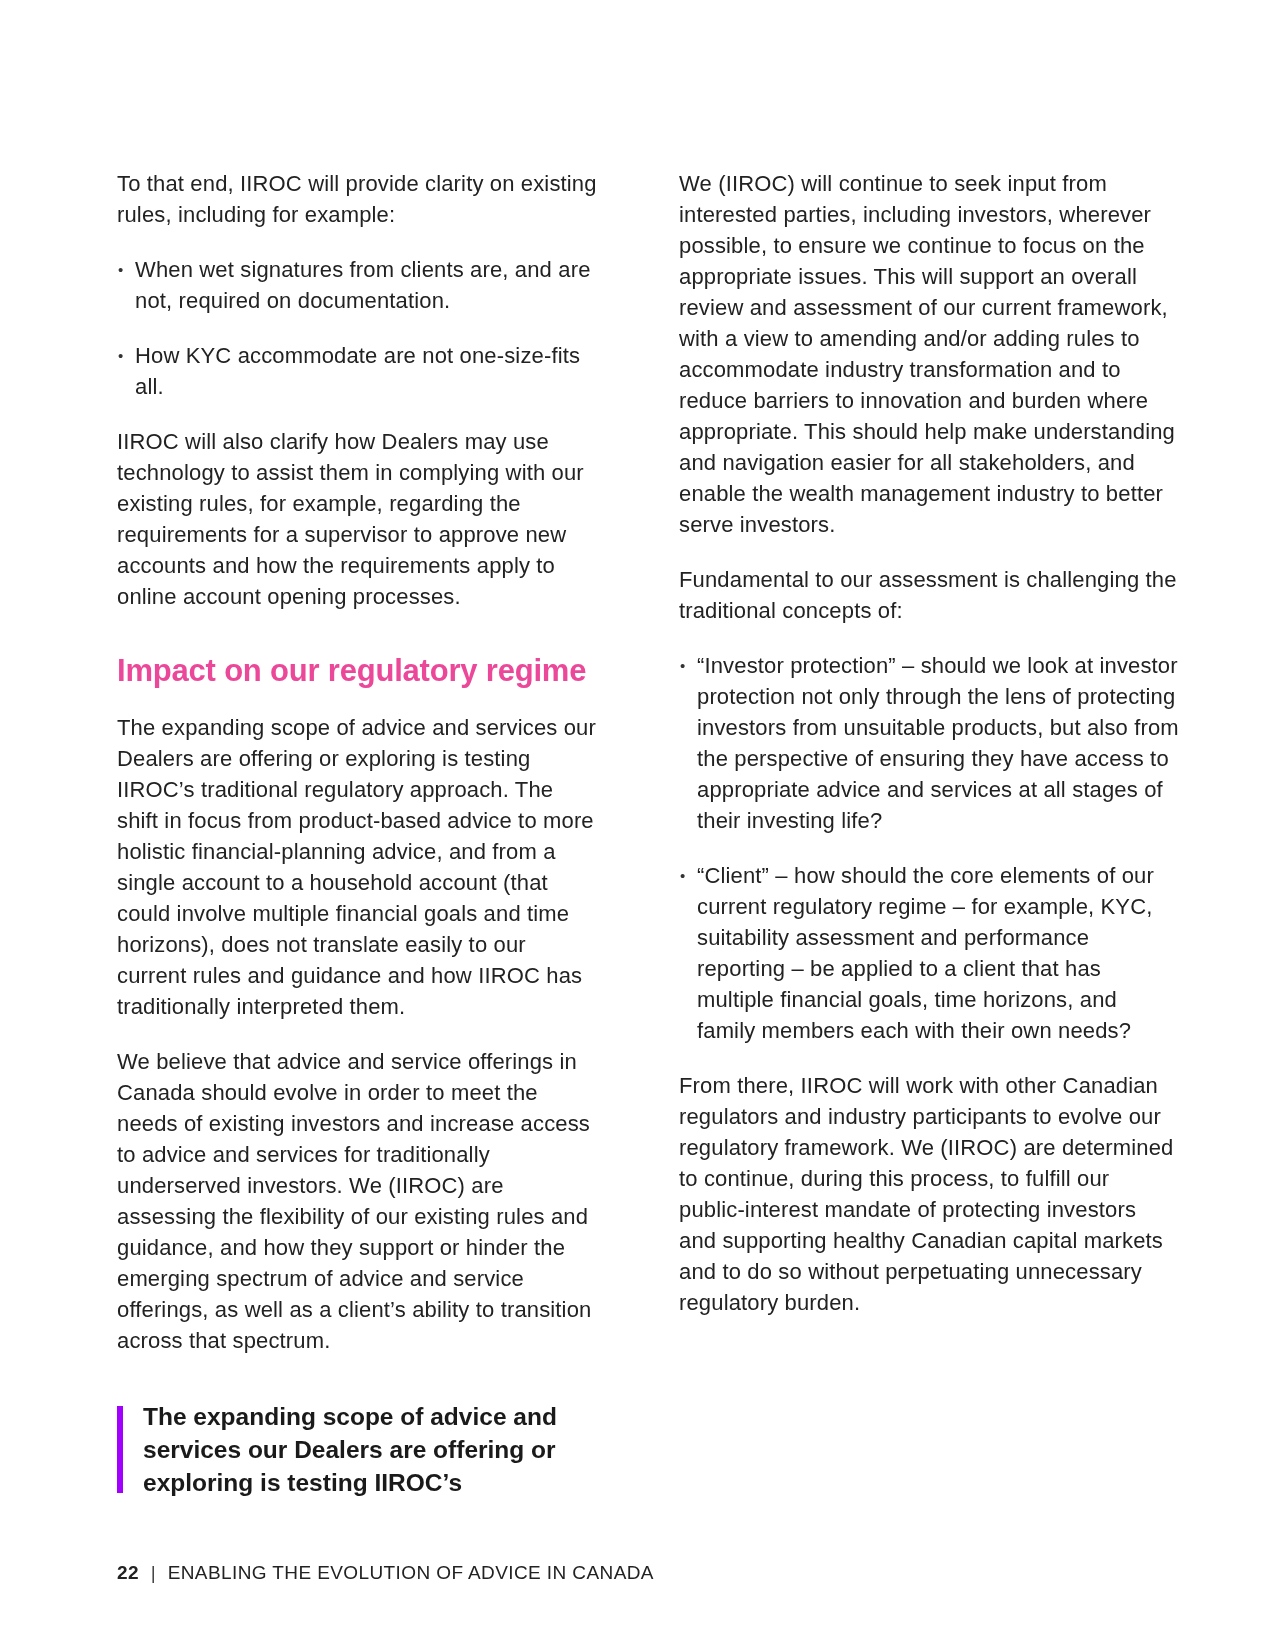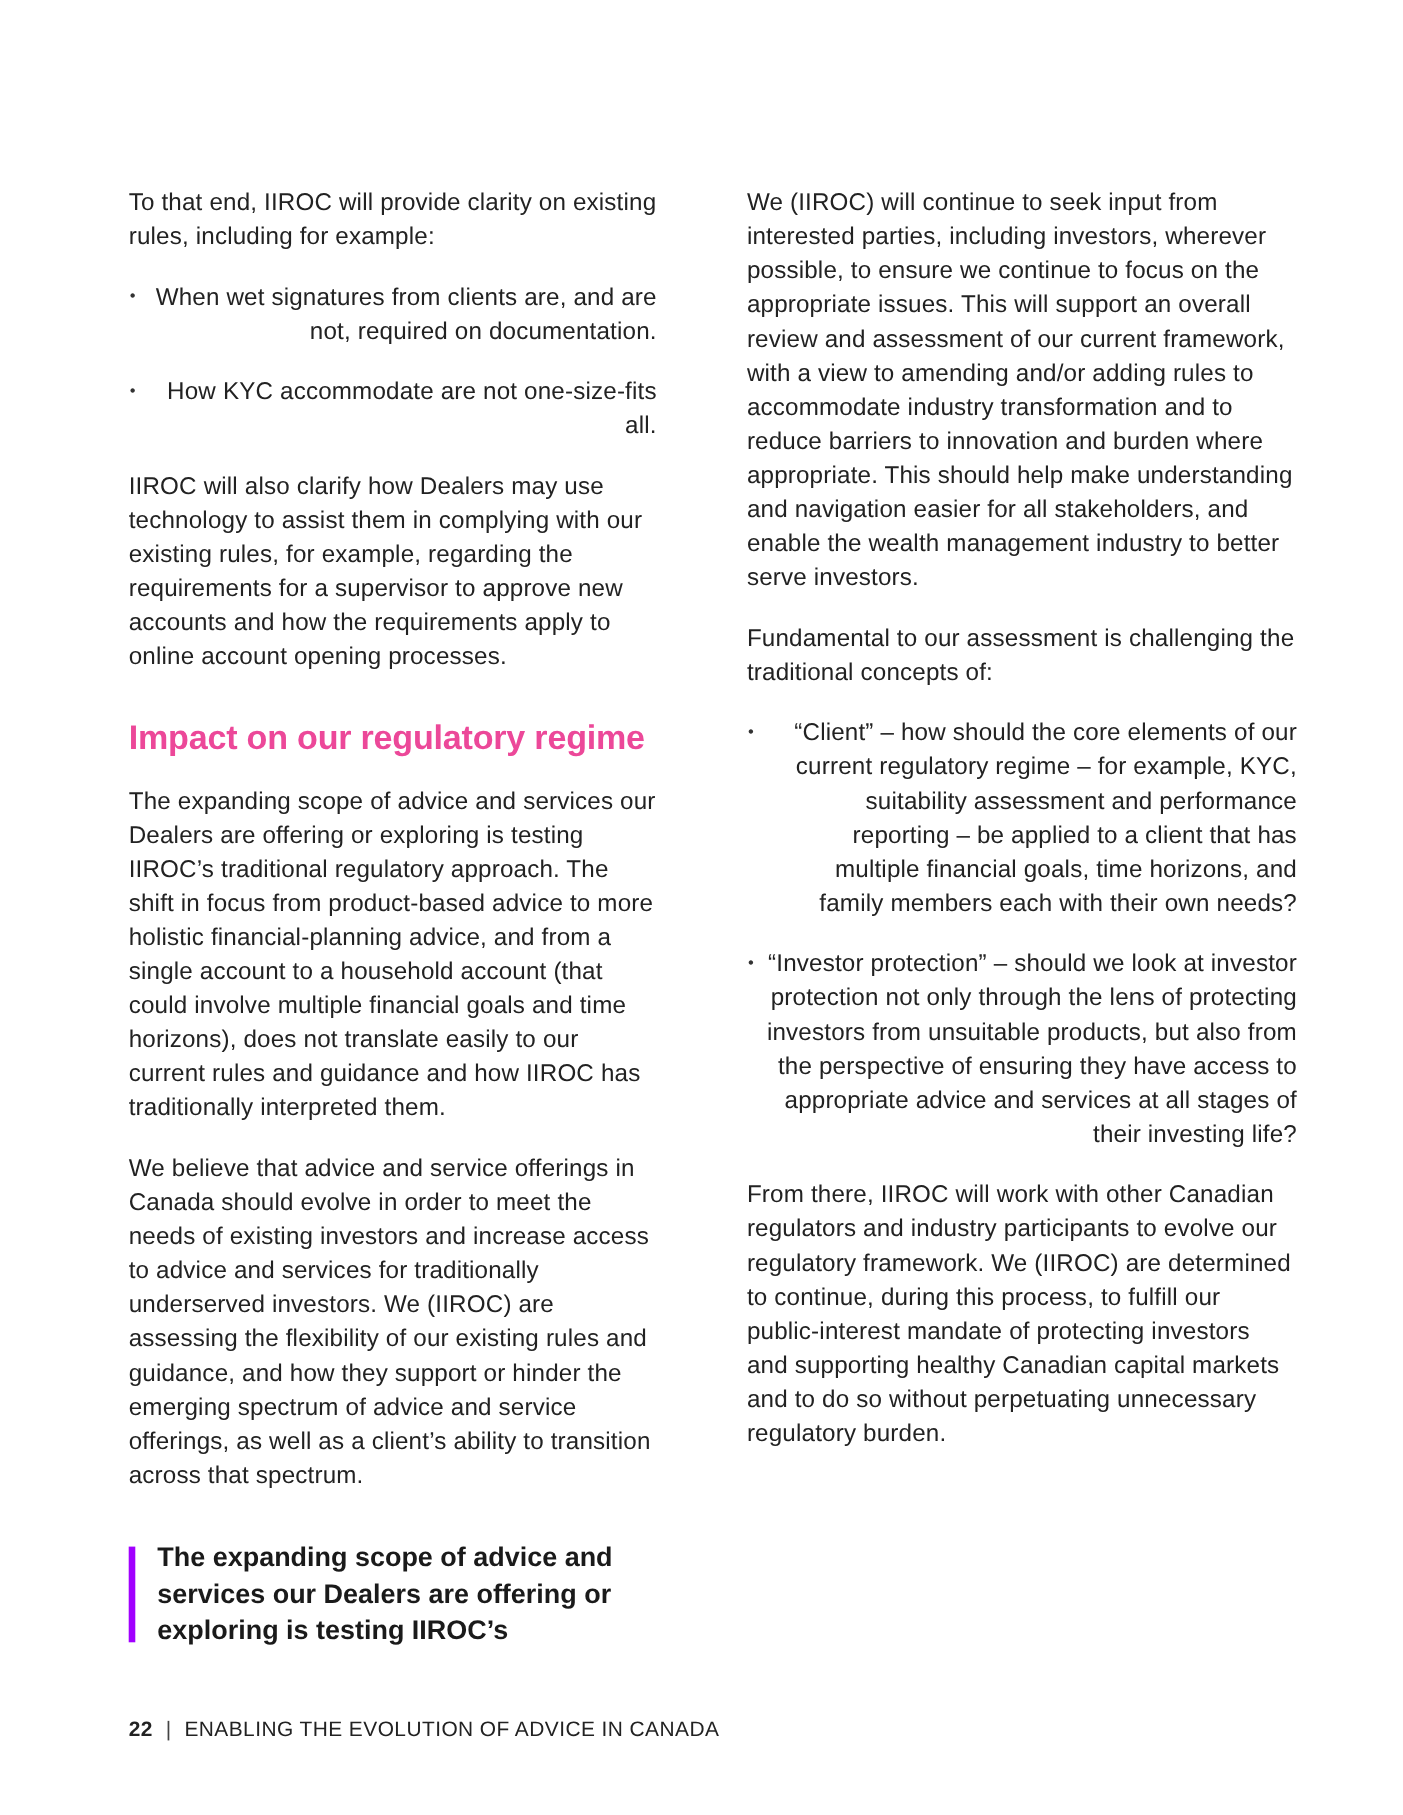--- a/index.html
+++ b/index.html
@@ -4,21 +4,21 @@
 <style>
   html, body { margin: 0; padding: 0; background: #ffffff; }
   body { width: 1275px; height: 1650px; position: relative; overflow: hidden;
          font-family: "Liberation Sans", "DejaVu Sans", sans-serif; color: #222222; }
   .col { position: absolute; top: 168px; width: 480px; }
   .col-left { left: 117px; }
   .col-right { left: 679px; width: 500px; }
   p, li { font-size: 22px; line-height: 31px; margin: 0; letter-spacing: 0.15px; }
   p { margin-bottom: 24px; }
   ul { list-style: none; padding: 0; margin: 0 0 24px 0; }
-  li { position: relative; padding-left: 18px; margin-bottom: 24px; text-align: right; }
+  li { position: relative; padding-left: 18px; margin-bottom: 24px; }
   li::before { content: "\2022"; position: absolute; left: 1px; top: 0; font-size: 15px; color: #333; }
   h2 { font-size: 31px; font-weight: bold; color: #ec4899; margin: 40px 0 22px 0; line-height: 38px; letter-spacing: -0.2px; }
   .pullquote { position: relative; margin-top: 44px; padding-left: 26px; }
   .pullquote .bar { position: absolute; left: 0; top: 6px; bottom: 6px; width: 6px; background: #a100ff; }
   .pullquote .q-bold { font-size: 24.5px; line-height: 33px; font-weight: bold; color: #1a1a1a; display: block; }
   .pullquote .q-reg { font-size: 24.5px; line-height: 33px; color: #1a1a1a; letter-spacing: 0.6px; display: block; }
   .footer { position: absolute; left: 117px; top: 1562px; font-size: 19px; color: #222; letter-spacing: 0.4px; }
   .footer .pg { font-weight: bold; }
   .footer .sep { margin: 0 6px; color: #444; }
 </style>
@@ -41,22 +41,22 @@
   <div class="pullquote">
     <div class="bar"></div>
     <span class="q-bold">The expanding scope of advice and services our Dealers are offering or exploring is testing IIROC’s</span>
   </div>
 </div>
 
 <div class="col col-right">
   <p>We (IIROC) will continue to seek input from interested parties, including investors, wherever possible, to ensure we continue to focus on the appropriate issues.  This will support an overall review and assessment of our current framework, with a view to amending and/or adding rules to accommodate industry transformation and to reduce barriers to innovation and burden where appropriate. This should help make understanding and navigation easier for all stakeholders, and enable the wealth management industry to better serve investors.</p>
   <p>Fundamental to our assessment is challenging the traditional concepts of:</p>
   <ul>
+    <li>“Investor protection” – should we look at investor protection not only through the lens of protecting investors from unsuitable products, but also from the perspective of ensuring they have access to appropriate advice and services at all stages of their investing life?</li>
     <li>“Client” – how should the core elements of our current regulatory regime – for example, KYC, suitability assessment and performance reporting – be applied to a client that has multiple financial goals, time horizons, and family members each with their own needs?</li>
-    <li>“Investor protection” – should we look at investor protection not only through the lens of protecting investors from unsuitable products, but also from the perspective of ensuring they have access to appropriate advice and services at all stages of their investing life?</li>
   </ul>
   <p>From there, IIROC will work with other Canadian regulators and industry participants to evolve our regulatory framework. We (IIROC) are determined to continue, during this process, to fulfill our public-interest mandate of protecting investors and supporting healthy Canadian capital markets and to do so without perpetuating unnecessary regulatory burden.</p>
 </div>
 
 <div class="footer">
   <span class="pg">22</span>
   <span class="sep">|</span>
   <span>ENABLING THE EVOLUTION OF ADVICE IN CANADA</span>
 </div>
 

